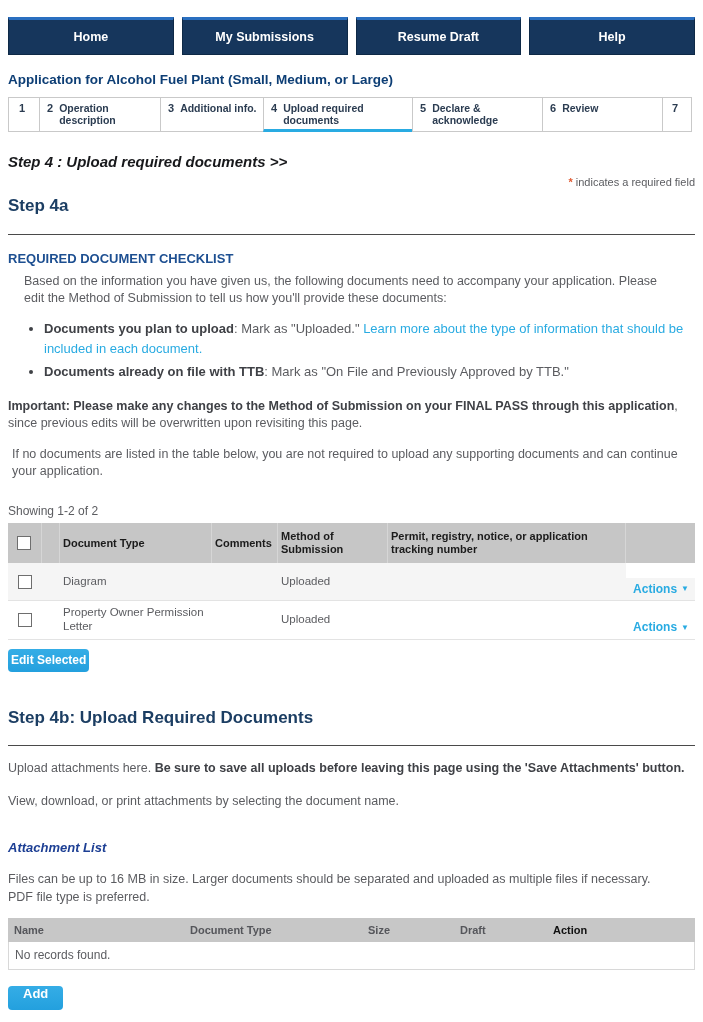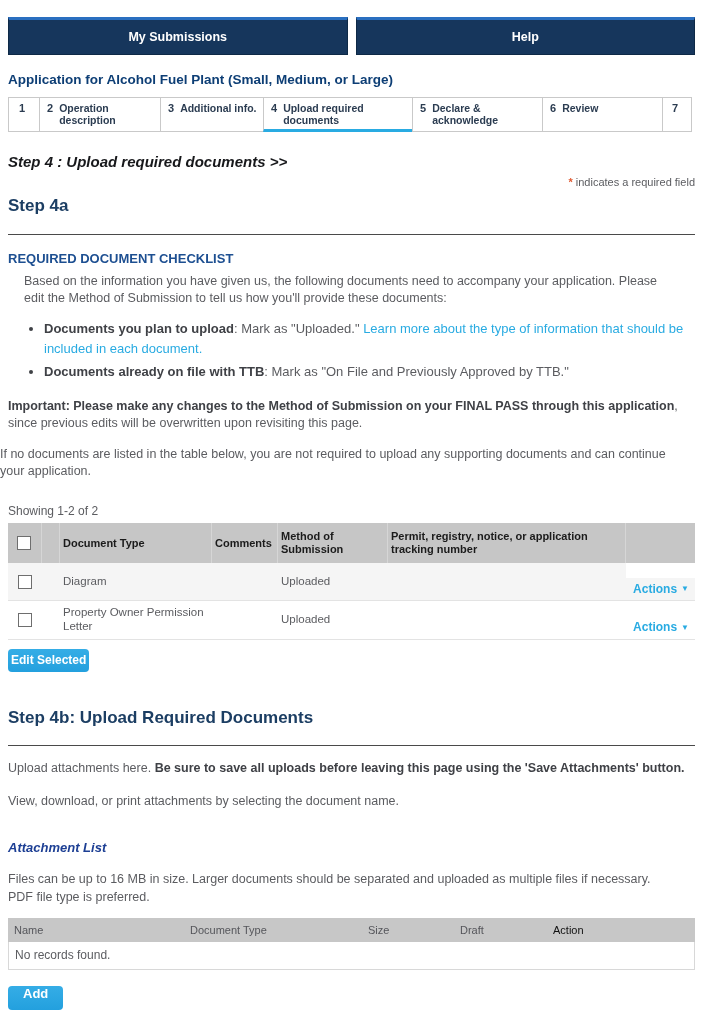--- a/index.html
+++ b/index.html
@@ -40,21 +40,21 @@
   .para { margin:7px 24px 0; font-size:12.5px; line-height:1.38; color:#5b5c60; max-width:690px; }
   .para b, .b-dark { color:#3f4146; }
   .link-text { color:#29abe2; cursor:pointer; }
 
   ul.doc-bullets { margin:11px 8px 0 44px; }
   ul.doc-bullets li { font-size:13px; line-height:1.55; margin-bottom:3px; color:#5b5c60; }
   ul.doc-bullets li::marker { color:#3f4146; }
   ul.doc-bullets .b-dark { font-weight:bold; }
 
   .important-para { margin:16px 8px 0; }
-  .nodocs-para { margin:13px 0 0; }
+  .nodocs-para { margin:13px 12px 0; }
   .showing { margin:24px 8px 0; font-size:12px; }
 
   
   .doc-table { margin:5px 8px 0; font-size:11.5px; }
   .doc-grid { display:grid; grid-template-columns:34px 18px 152px 66px 110px 238px 69px; }
   .doc-head { background:#c6c6c6; }
   .doc-head > div { min-height:40px; display:flex; align-items:center; font-weight:bold;
     color:#1b1b1b; font-size:11px; line-height:1.15; border-right:1px solid #d6d6d6; padding:2px 4px 2px 3px; }
   .doc-head > div:last-child { border-right:none; }
   .doc-row > div { display:flex; align-items:center; padding:4px 4px 4px 3px; border-bottom:1px solid #e3e3e3; line-height:1.2; }
@@ -72,32 +72,34 @@
   .step4b-heading { margin:26px 8px 0; font-size:17px; font-weight:bold; color:#1c3e63; }
   .upload-para { margin:14px 8px 0; }
   .view-para { margin:16px 8px 0; }
   .attach-title { margin:30px 8px 0; font-size:13px; font-weight:bold; font-style:italic; color:#1d3f94; }
   .files-para { margin:16px 8px 0; }
 
   
   .att-table { margin:12px 8px 0; font-size:11.5px; }
   .att-grid { display:grid; grid-template-columns:176px 178px 92px 93px 148px; }
   .att-head { background:#c7c7c7; }
-  .att-head > div { height:24px; display:flex; align-items:center; font-weight:normal; font-size:11px;
+  .att-head > div { height:24px; display:flex; align-items:center; font-weight:bold; font-size:11px;
     color:#55565b; padding-left:6px; }
   .att-head > div.dark { color:#111; }
   .att-empty { border:1px solid #d8d8d8; border-top:none; padding:6px 6px 7px; font-size:12px; color:#5b5c60; }
 </style>
 </head>
 <body>
 
 
 
 <div class="nav">
+  <div class="nav-btn">Home</div>
   <div class="nav-btn">My Submissions</div>
+  <div class="nav-btn">Resume Draft</div>
   <div class="nav-btn">Help</div>
 </div>
 
 <div class="page-title">Application for Alcohol Fuel Plant (Small, Medium, or Large)</div>
 
 <div class="tabs">
   <div class="tab t1">
     <span class="tnum">1</span>
   </div>
   <div class="tab t2">

